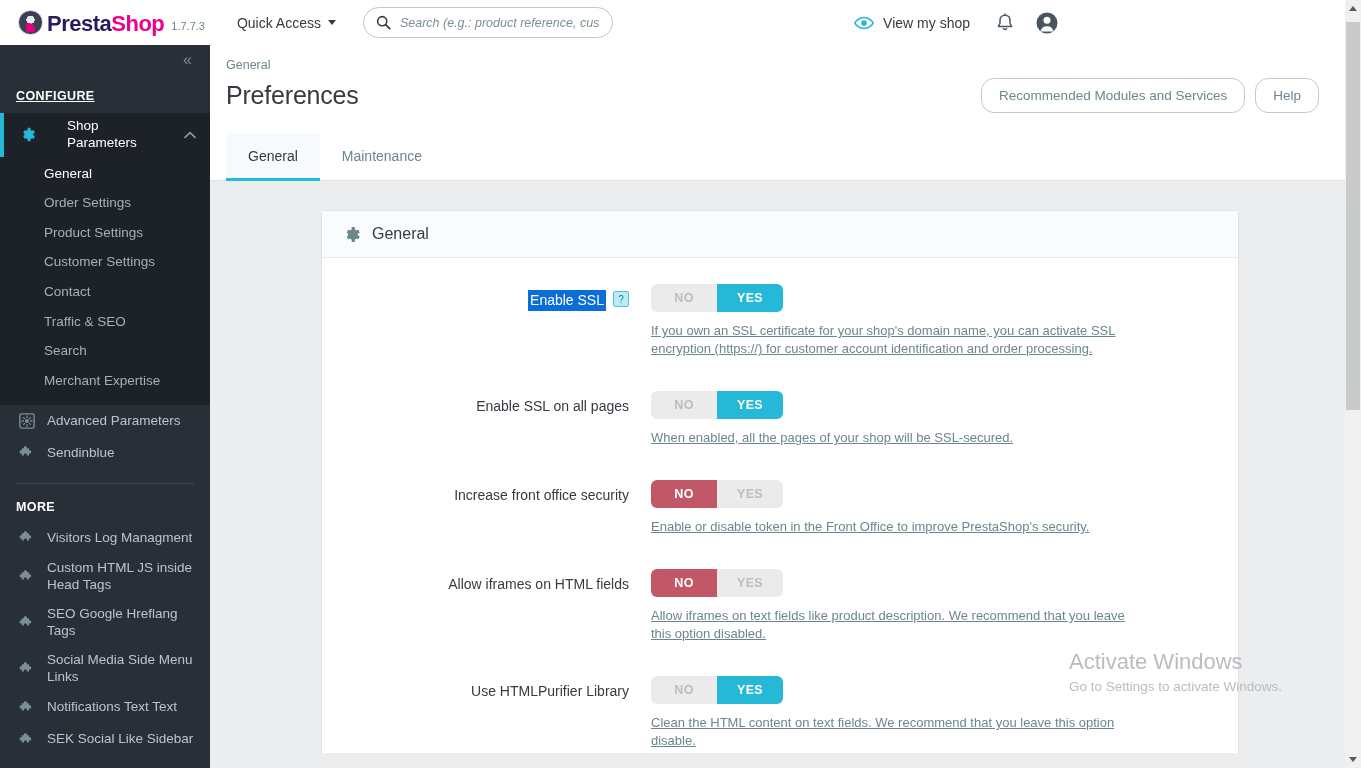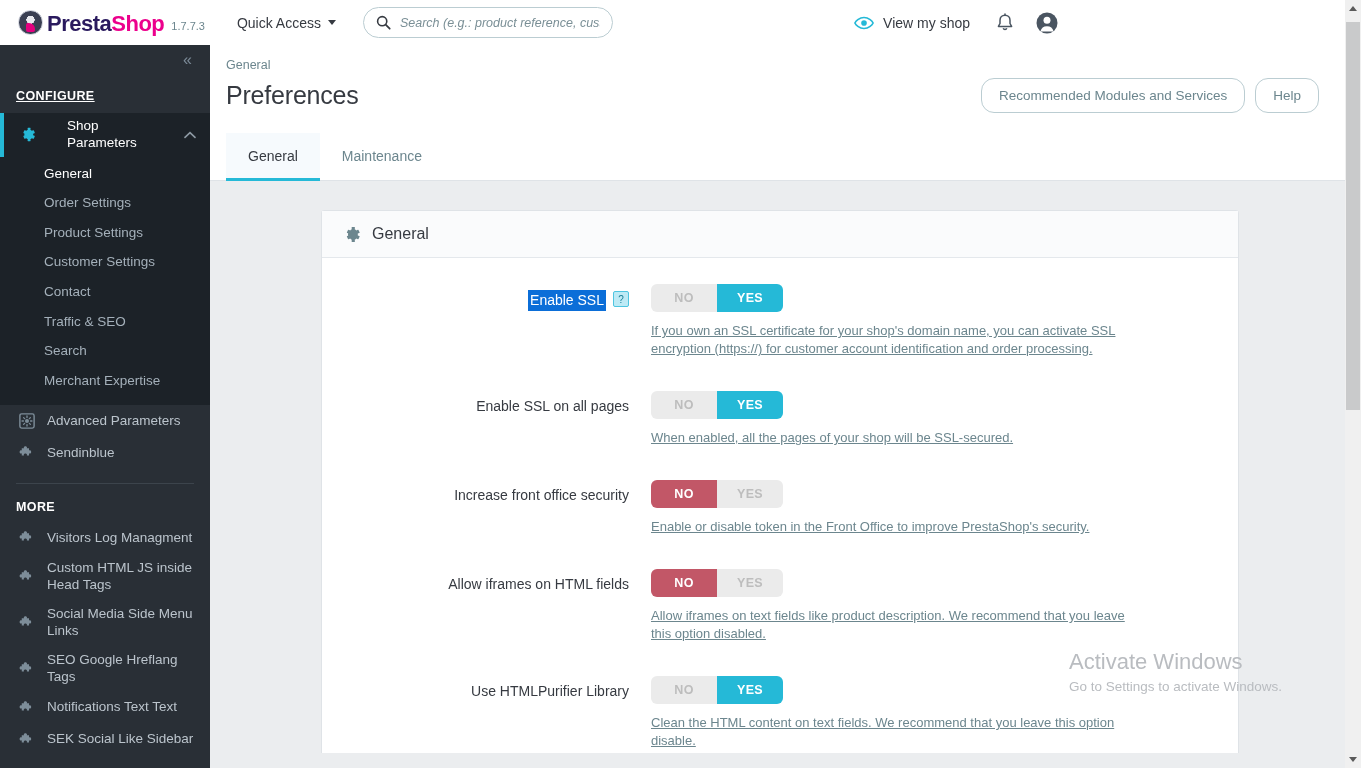--- a/index.html
+++ b/index.html
@@ -316,29 +316,29 @@
           </svg>
       </span>
       <span class="nav-label">Custom HTML JS inside Head Tags</span>
     </div>
     <div class="nav-item more">
       <span class="nav-ico">
         <svg width="16" height="16" viewBox="0 0 18 18">
             <path fill="#7d8d99" d="M7.2 1.3c1 0 1.8.7 1.8 1.6 0 .3-.1.6-.3.8h2.6v2.6c.2-.2.5-.3.8-.3.9 0 1.6.8 1.6 1.8s-.7 1.8-1.6 1.8c-.3 0-.6-.1-.8-.3v2.6H8.7c.2-.2.3-.5.3-.8 0-.9-.8-1.6-1.8-1.6s-1.8.7-1.8 1.6c0 .3.1.6.3.8H3.1V9.3c-.2.2-.5.3-.8.3-.9 0-1.6-.8-1.6-1.8s.7-1.8 1.6-1.8c.3 0 .6.1.8.3V3.7h2.6c-.2-.2-.3-.5-.3-.8 0-.9.8-1.6 1.8-1.6z"></path>
           </svg>
       </span>
+      <span class="nav-label">SEO Google Hreflang Tags</span>
+    </div>
+    <div class="nav-item more">
+      <span class="nav-ico">
+        <svg width="16" height="16" viewBox="0 0 18 18">
+            <path fill="#7d8d99" d="M7.2 1.3c1 0 1.8.7 1.8 1.6 0 .3-.1.6-.3.8h2.6v2.6c.2-.2.5-.3.8-.3.9 0 1.6.8 1.6 1.8s-.7 1.8-1.6 1.8c-.3 0-.6-.1-.8-.3v2.6H8.7c.2-.2.3-.5.3-.8 0-.9-.8-1.6-1.8-1.6s-1.8.7-1.8 1.6c0 .3.1.6.3.8H3.1V9.3c-.2.2-.5.3-.8.3-.9 0-1.6-.8-1.6-1.8s.7-1.8 1.6-1.8c.3 0 .6.1.8.3V3.7h2.6c-.2-.2-.3-.5-.3-.8 0-.9.8-1.6 1.8-1.6z"></path>
+          </svg>
+      </span>
       <span class="nav-label">Social Media Side Menu Links</span>
-    </div>
-    <div class="nav-item more">
-      <span class="nav-ico">
-        <svg width="16" height="16" viewBox="0 0 18 18">
-            <path fill="#7d8d99" d="M7.2 1.3c1 0 1.8.7 1.8 1.6 0 .3-.1.6-.3.8h2.6v2.6c.2-.2.5-.3.8-.3.9 0 1.6.8 1.6 1.8s-.7 1.8-1.6 1.8c-.3 0-.6-.1-.8-.3v2.6H8.7c.2-.2.3-.5.3-.8 0-.9-.8-1.6-1.8-1.6s-1.8.7-1.8 1.6c0 .3.1.6.3.8H3.1V9.3c-.2.2-.5.3-.8.3-.9 0-1.6-.8-1.6-1.8s.7-1.8 1.6-1.8c.3 0 .6.1.8.3V3.7h2.6c-.2-.2-.3-.5-.3-.8 0-.9.8-1.6 1.8-1.6z"></path>
-          </svg>
-      </span>
-      <span class="nav-label">SEO Google Hreflang Tags</span>
     </div>
     <div class="nav-item more">
       <span class="nav-ico">
         <svg width="16" height="16" viewBox="0 0 18 18">
             <path fill="#7d8d99" d="M7.2 1.3c1 0 1.8.7 1.8 1.6 0 .3-.1.6-.3.8h2.6v2.6c.2-.2.5-.3.8-.3.9 0 1.6.8 1.6 1.8s-.7 1.8-1.6 1.8c-.3 0-.6-.1-.8-.3v2.6H8.7c.2-.2.3-.5.3-.8 0-.9-.8-1.6-1.8-1.6s-1.8.7-1.8 1.6c0 .3.1.6.3.8H3.1V9.3c-.2.2-.5.3-.8.3-.9 0-1.6-.8-1.6-1.8s.7-1.8 1.6-1.8c.3 0 .6.1.8.3V3.7h2.6c-.2-.2-.3-.5-.3-.8 0-.9.8-1.6 1.8-1.6z"></path>
           </svg>
       </span>
       <span class="nav-label">Notifications Text Text</span>
     </div>
     <div class="nav-item more">

